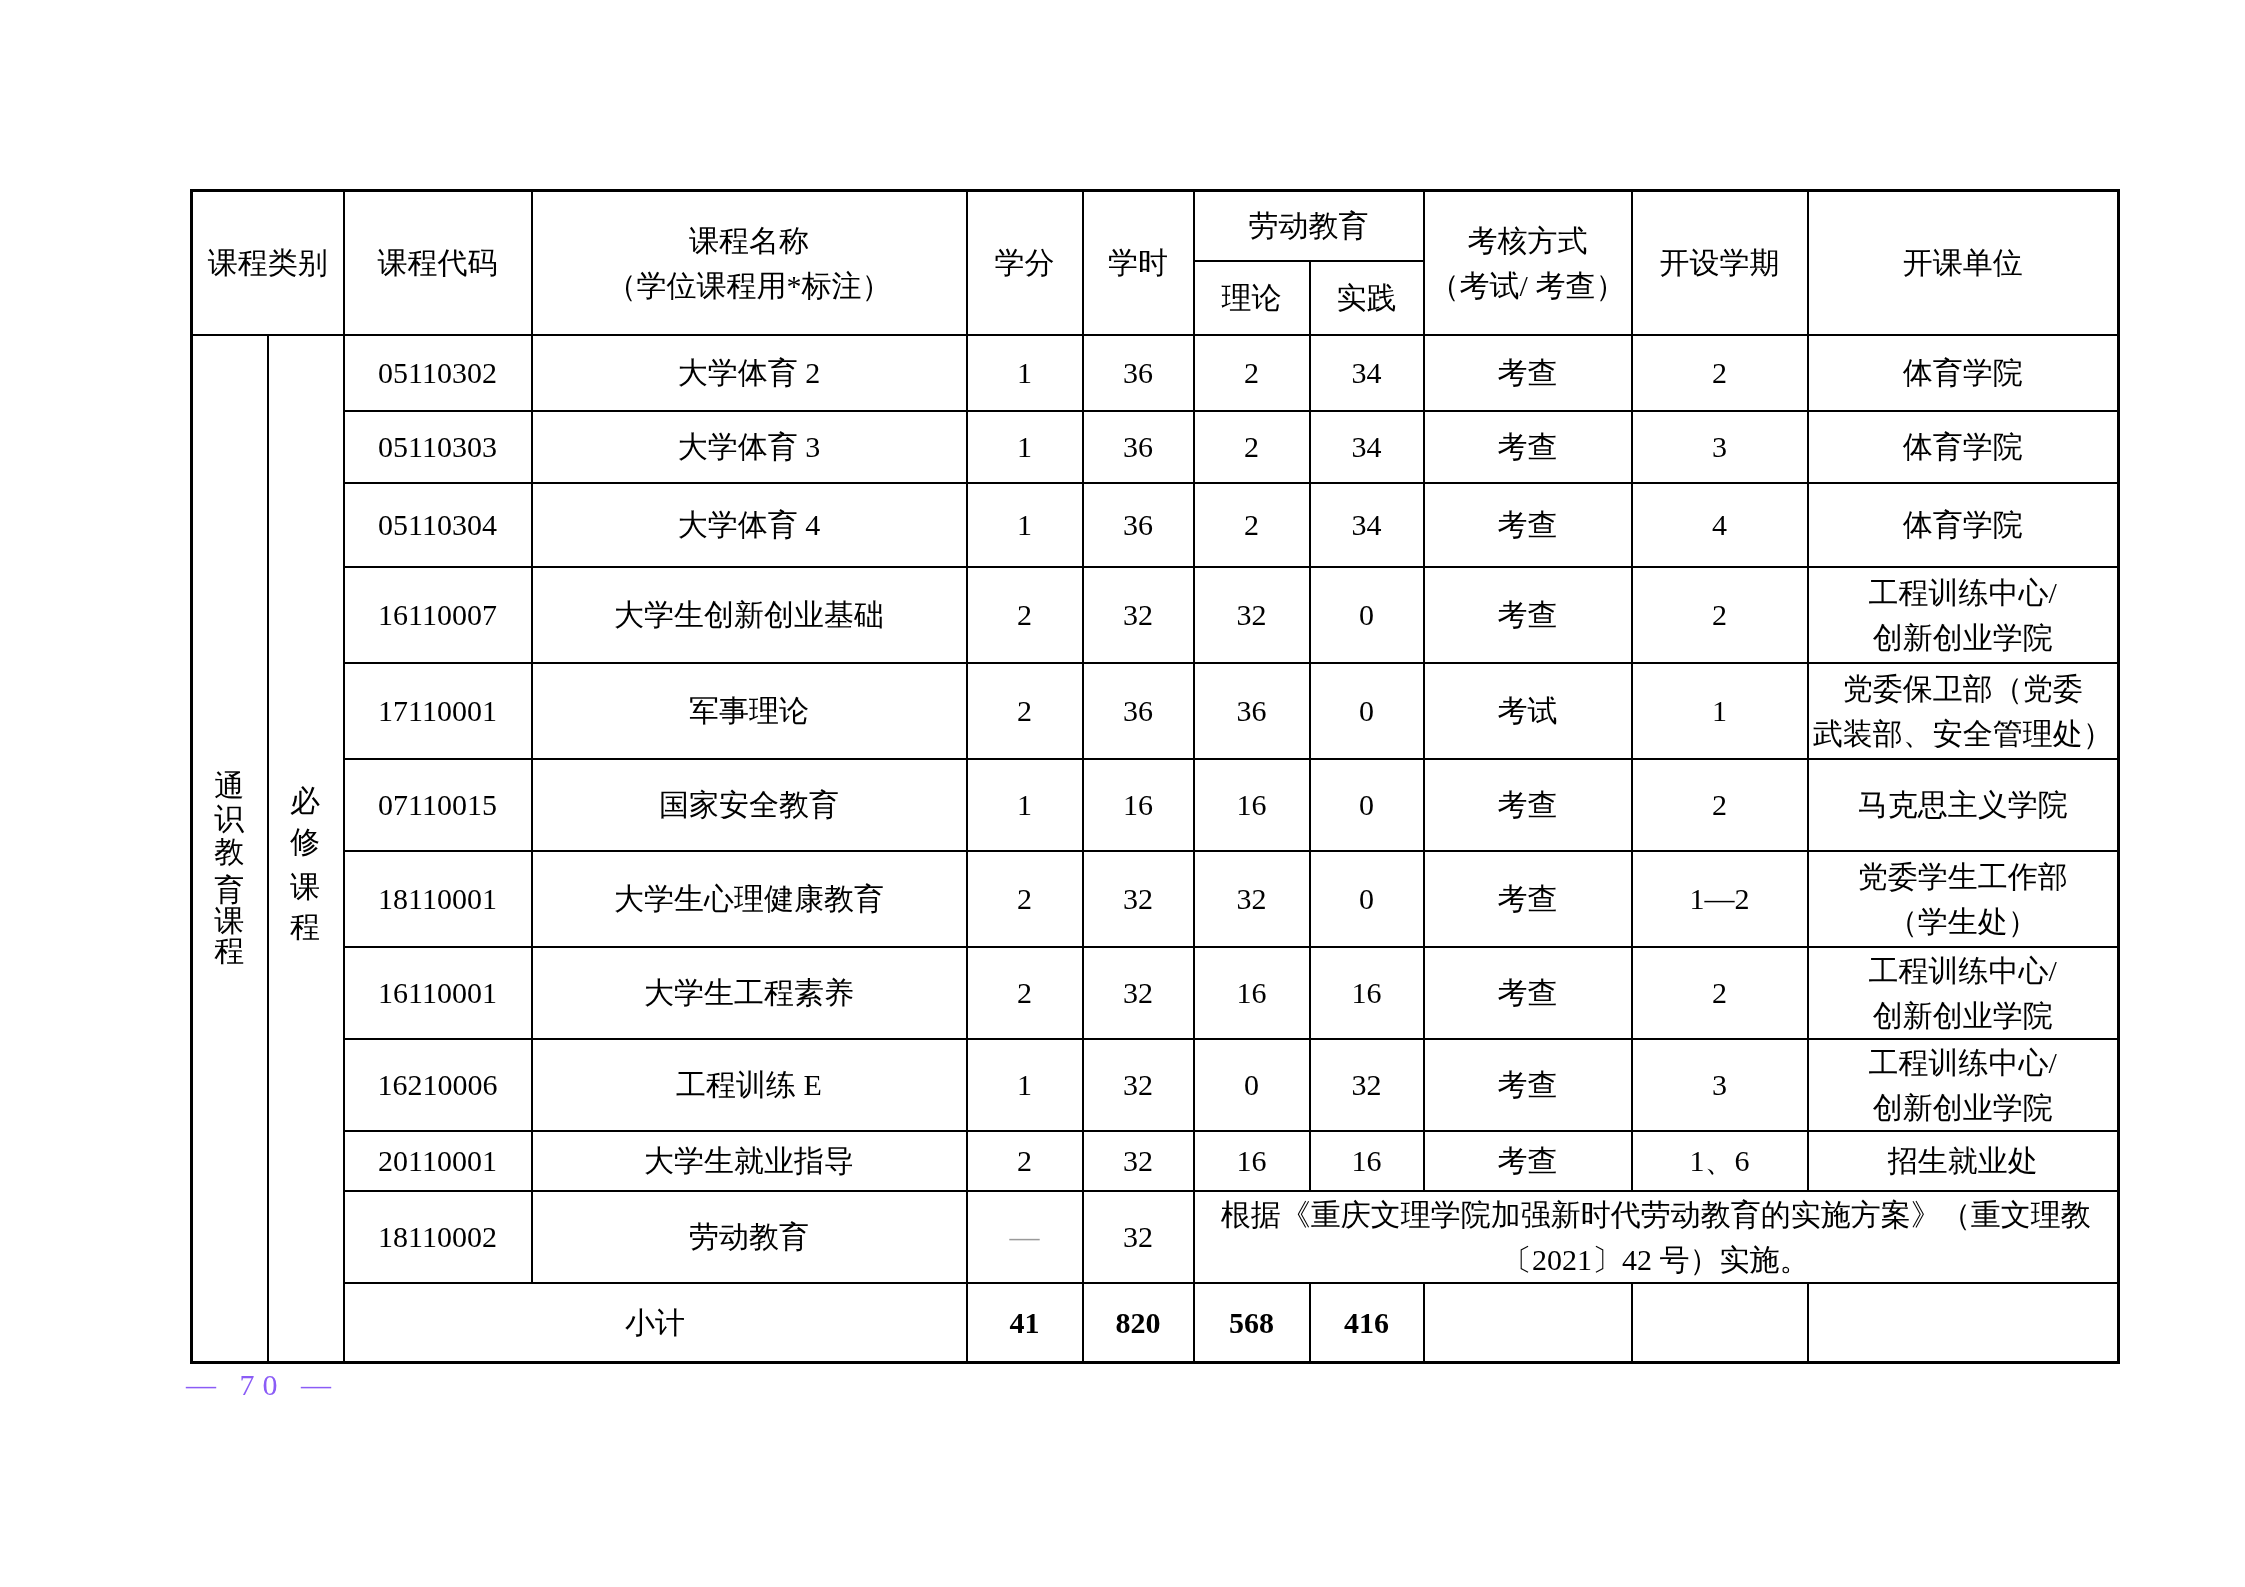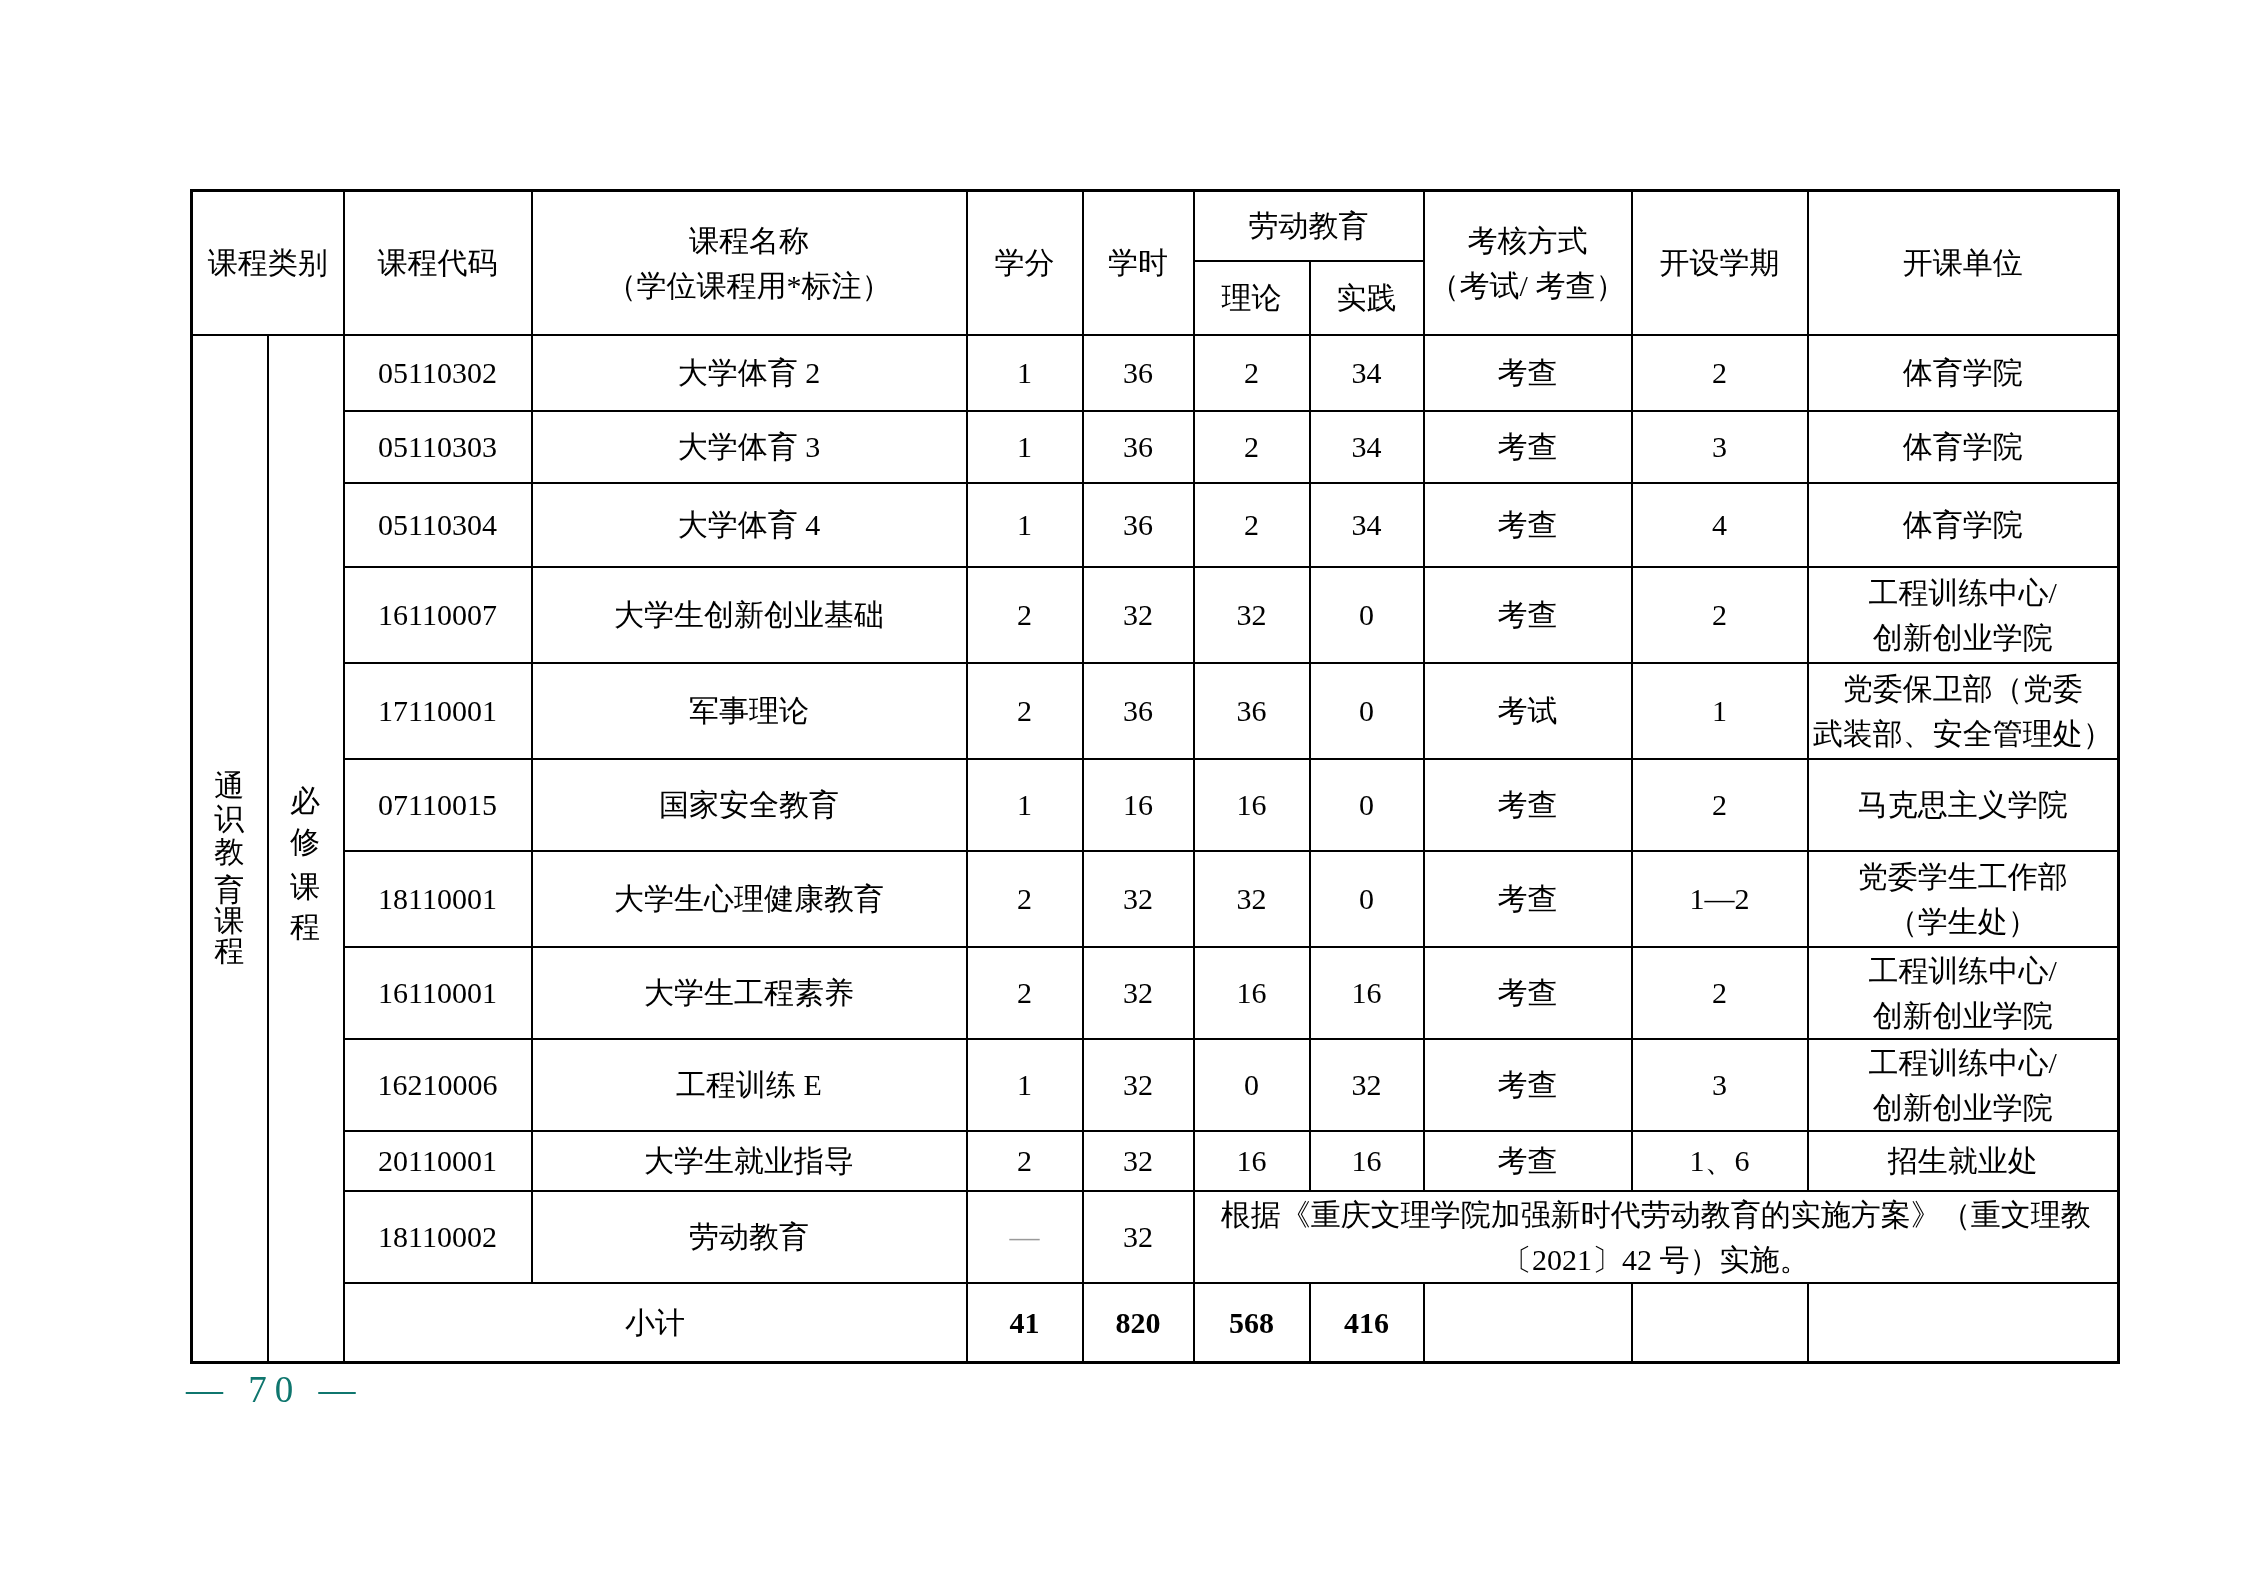--- a/index.html
+++ b/index.html
@@ -29,21 +29,21 @@
     letter-spacing:34px;font-size:30px;
   }
   .vsub{
     writing-mode:vertical-rl;text-orientation:upright;
     letter-spacing:44px;font-size:30px;
   }
   .bold{font-weight:bold;margin-left:28px;}
   .graydash{color:#9a9a9a;}
   .pagenum{
     position:absolute;left:186px;top:1368px;
-    font-size:37px;letter-spacing:8px;color:#0f766e;
+    font-size:30px;letter-spacing:8px;color:#8b5cf6;
   }
 </style>
 </head>
 <body>
 
 <table class="curriculum">
   <colgroup>
     <col style="width:76px">
       <col style="width:76px">
       <col style="width:188px">

